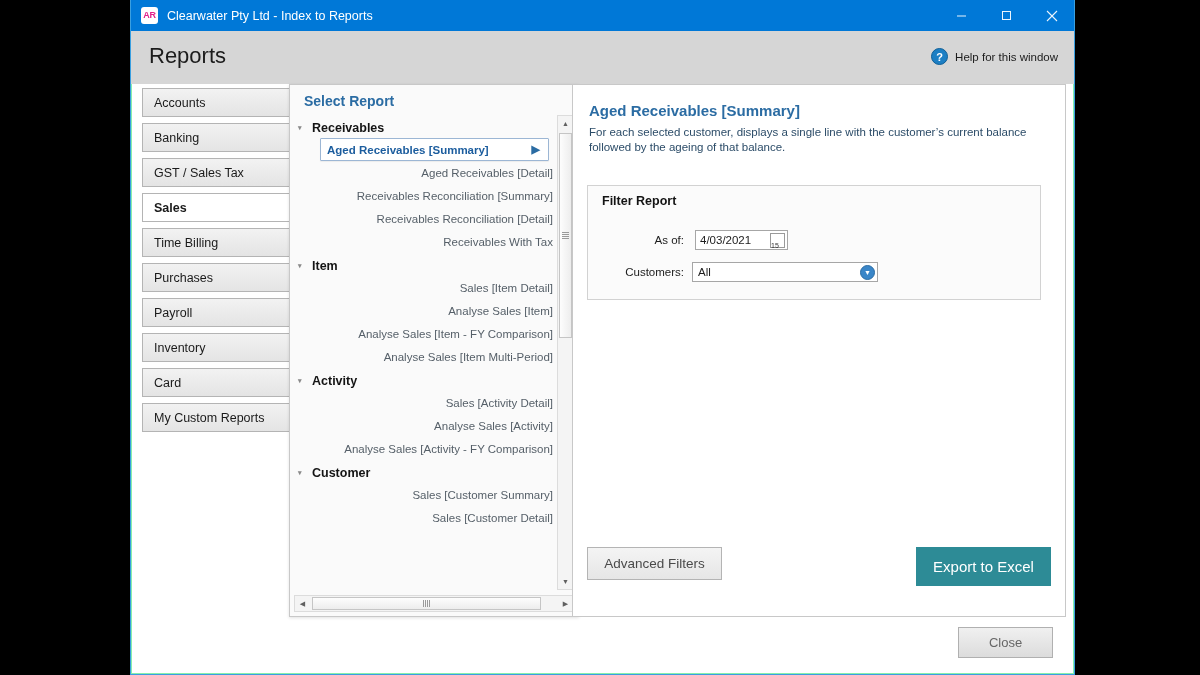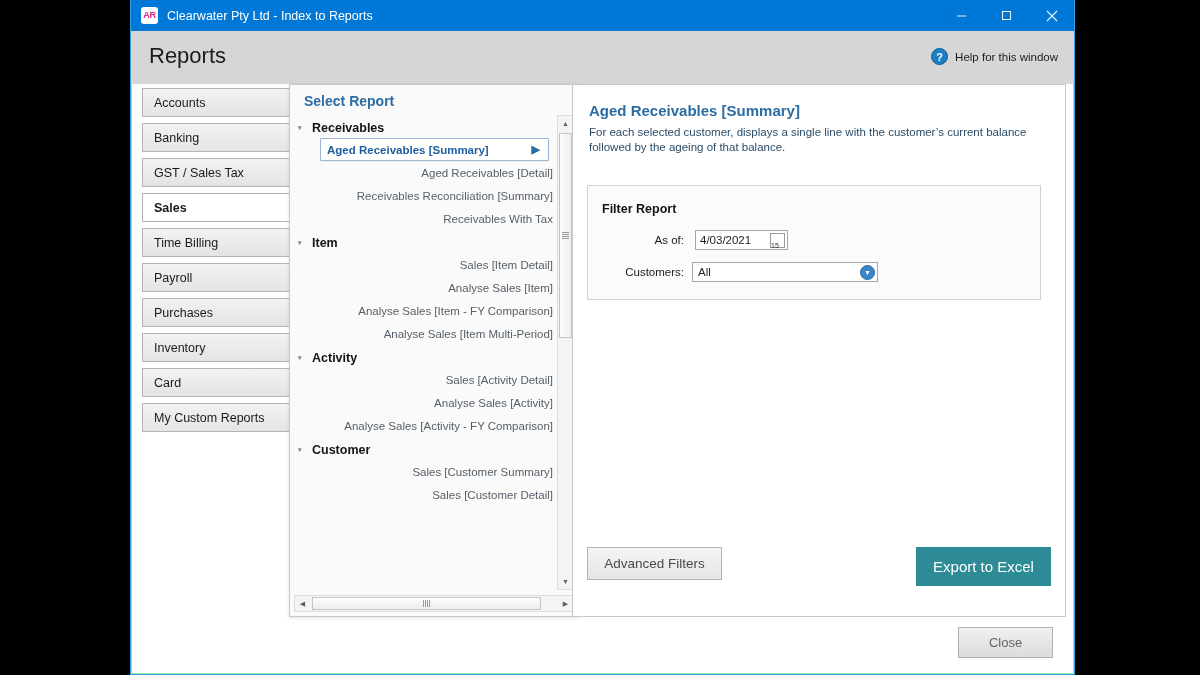--- a/index.html
+++ b/index.html
@@ -82,21 +82,21 @@
           repeating-linear-gradient(to right,#9a9a9a 0 1px,transparent 1px 2px);}
 
   
   .detailpanel{position:absolute;left:440px;top:0px;width:492px;height:531px;
                background:#ffffff;border:1px solid #c8c8c8;}
   .detail-title{position:absolute;left:16px;top:17px;font-size:15px;font-weight:bold;color:#2b6ca3;}
   .detail-desc{position:absolute;left:16px;top:40px;width:455px;font-size:11.5px;color:#2c4c68;line-height:15px;}
 
   .filterbox{position:absolute;left:14px;top:100px;width:454px;height:115px;
              background:#fbfbfb;border:1px solid #d2d2d2;box-sizing:border-box;}
-  .filter-title{position:absolute;left:14px;top:16px;font-size:12.5px;font-weight:bold;color:#141414;}
+  .filter-title{position:absolute;left:14px;top:8px;font-size:12.5px;font-weight:bold;color:#141414;}
   .field-row{position:absolute;display:flex;align-items:center;}
   .field-label{font-size:11.5px;color:#1c1c1c;text-align:right;}
   .date-input{width:93px;height:20px;border:1px solid #a6a6a6;background:#fff;box-sizing:border-box;
               display:flex;align-items:center;position:relative;}
   .date-val{font-size:11.5px;color:#1c1c1c;padding-left:4px;}
   .cal-icon{position:absolute;right:2px;top:2px;width:15px;height:15px;border:1px solid #9a9a9a;
             background:#fff;box-sizing:border-box;}
   .cal-top{height:4px;background:#4a90c8;border-bottom:1px solid #9a9a9a;}
   .cal-num{font-size:7px;text-align:center;color:#333;line-height:9px;}
   .combo{width:186px;height:20px;border:1px solid #a6a6a6;background:#fff;box-sizing:border-box;
@@ -168,24 +168,24 @@
           <div class="tab">
             <span>GST / Sales Tax</span>
           </div>
           <div class="tab selected">
             <span>Sales</span>
           </div>
           <div class="tab">
             <span>Time Billing</span>
           </div>
           <div class="tab">
+            <span>Purchases</span>
+          </div>
+          <div class="tab">
             <span>Payroll</span>
-          </div>
-          <div class="tab">
-            <span>Purchases</span>
           </div>
           <div class="tab">
             <span>Inventory</span>
           </div>
           <div class="tab">
             <span>Card</span>
           </div>
           <div class="tab">
             <span>My Custom Reports</span>
           </div>
@@ -201,20 +201,23 @@
               </div>
               <div class="item selected">
                 <span>Aged Receivables [Summary]</span>
                 <span class="arrow">▶</span>
               </div>
               <div class="item">
                 <span>Aged Receivables [Detail]</span>
               </div>
               <div class="item">
                 <span>Receivables Reconciliation [Summary]</span>
+              </div>
+              <div class="item">
+                <span>Receivables Reconciliation [Detail]</span>
               </div>
               <div class="item">
                 <span>Receivables With Tax</span>
               </div>
             </div>
             <div class="group">
               <div class="group-head">
                 <span class="tri">▾</span>
                 <span>Item</span>
               </div>

